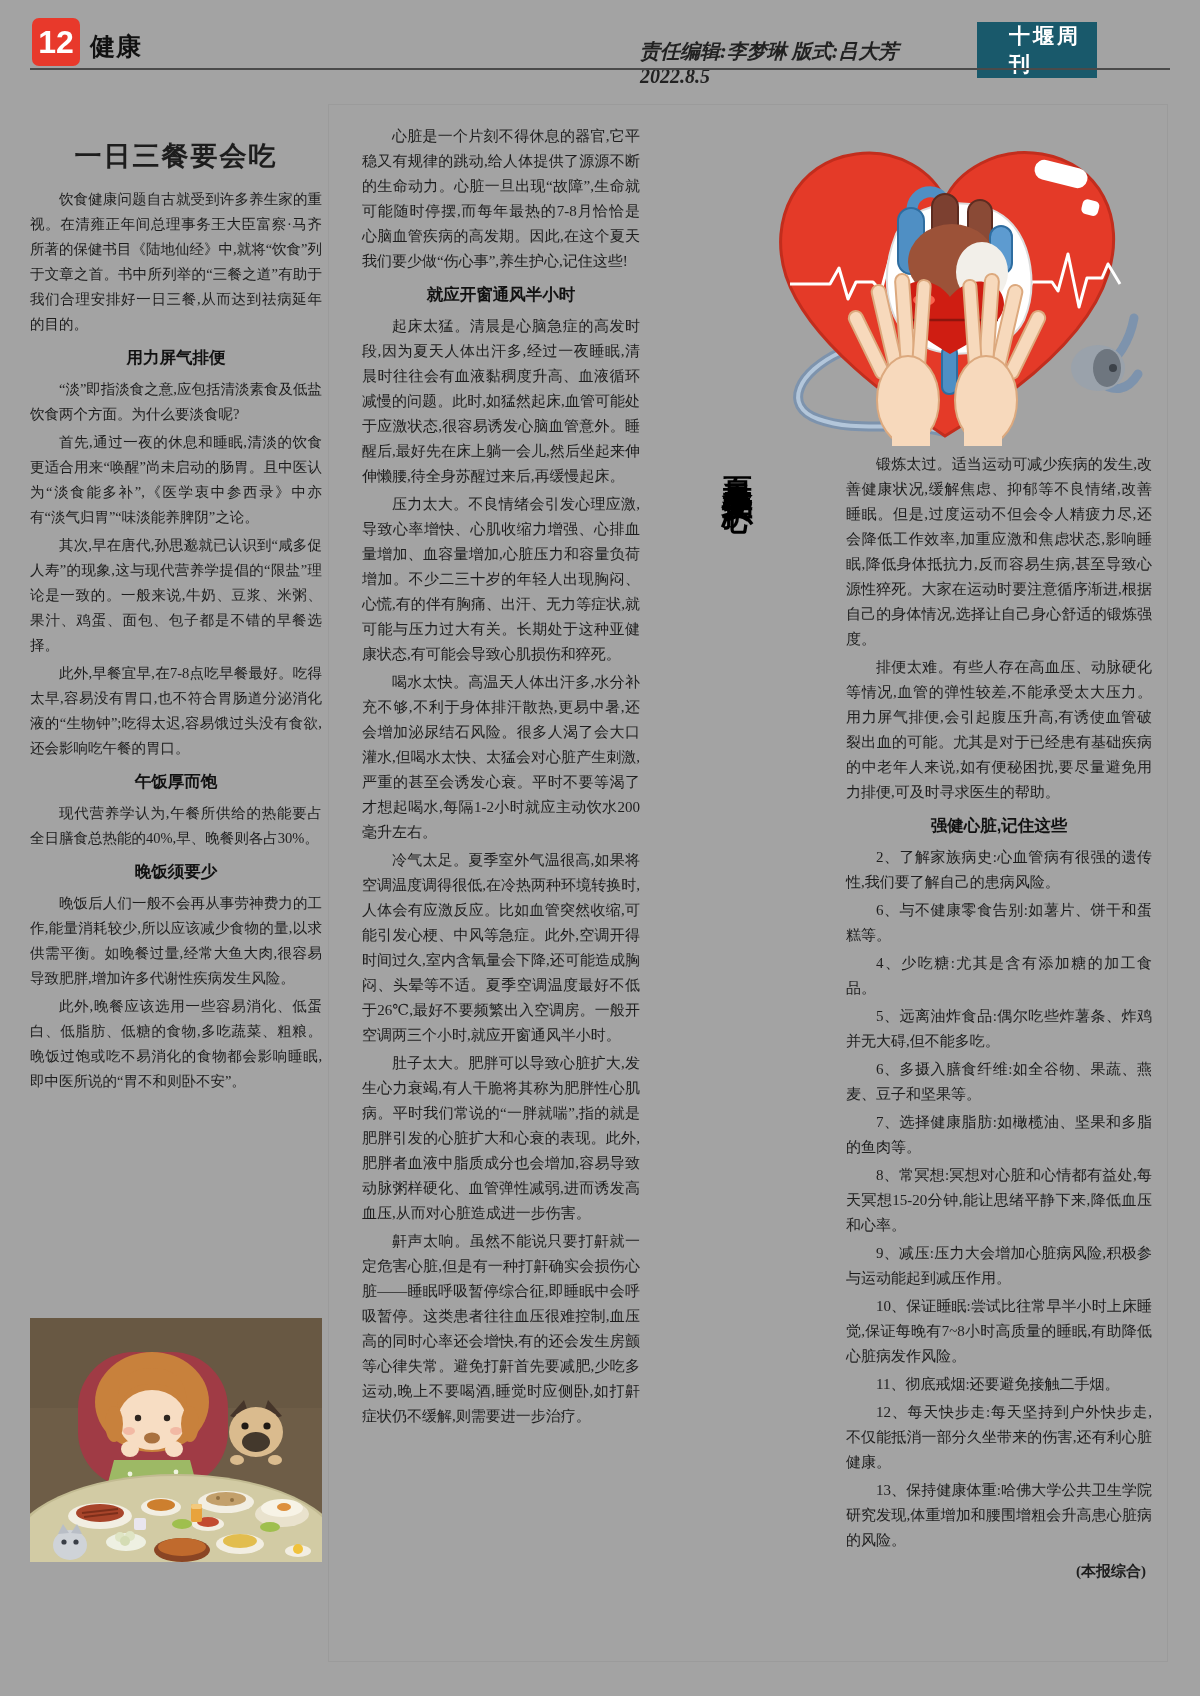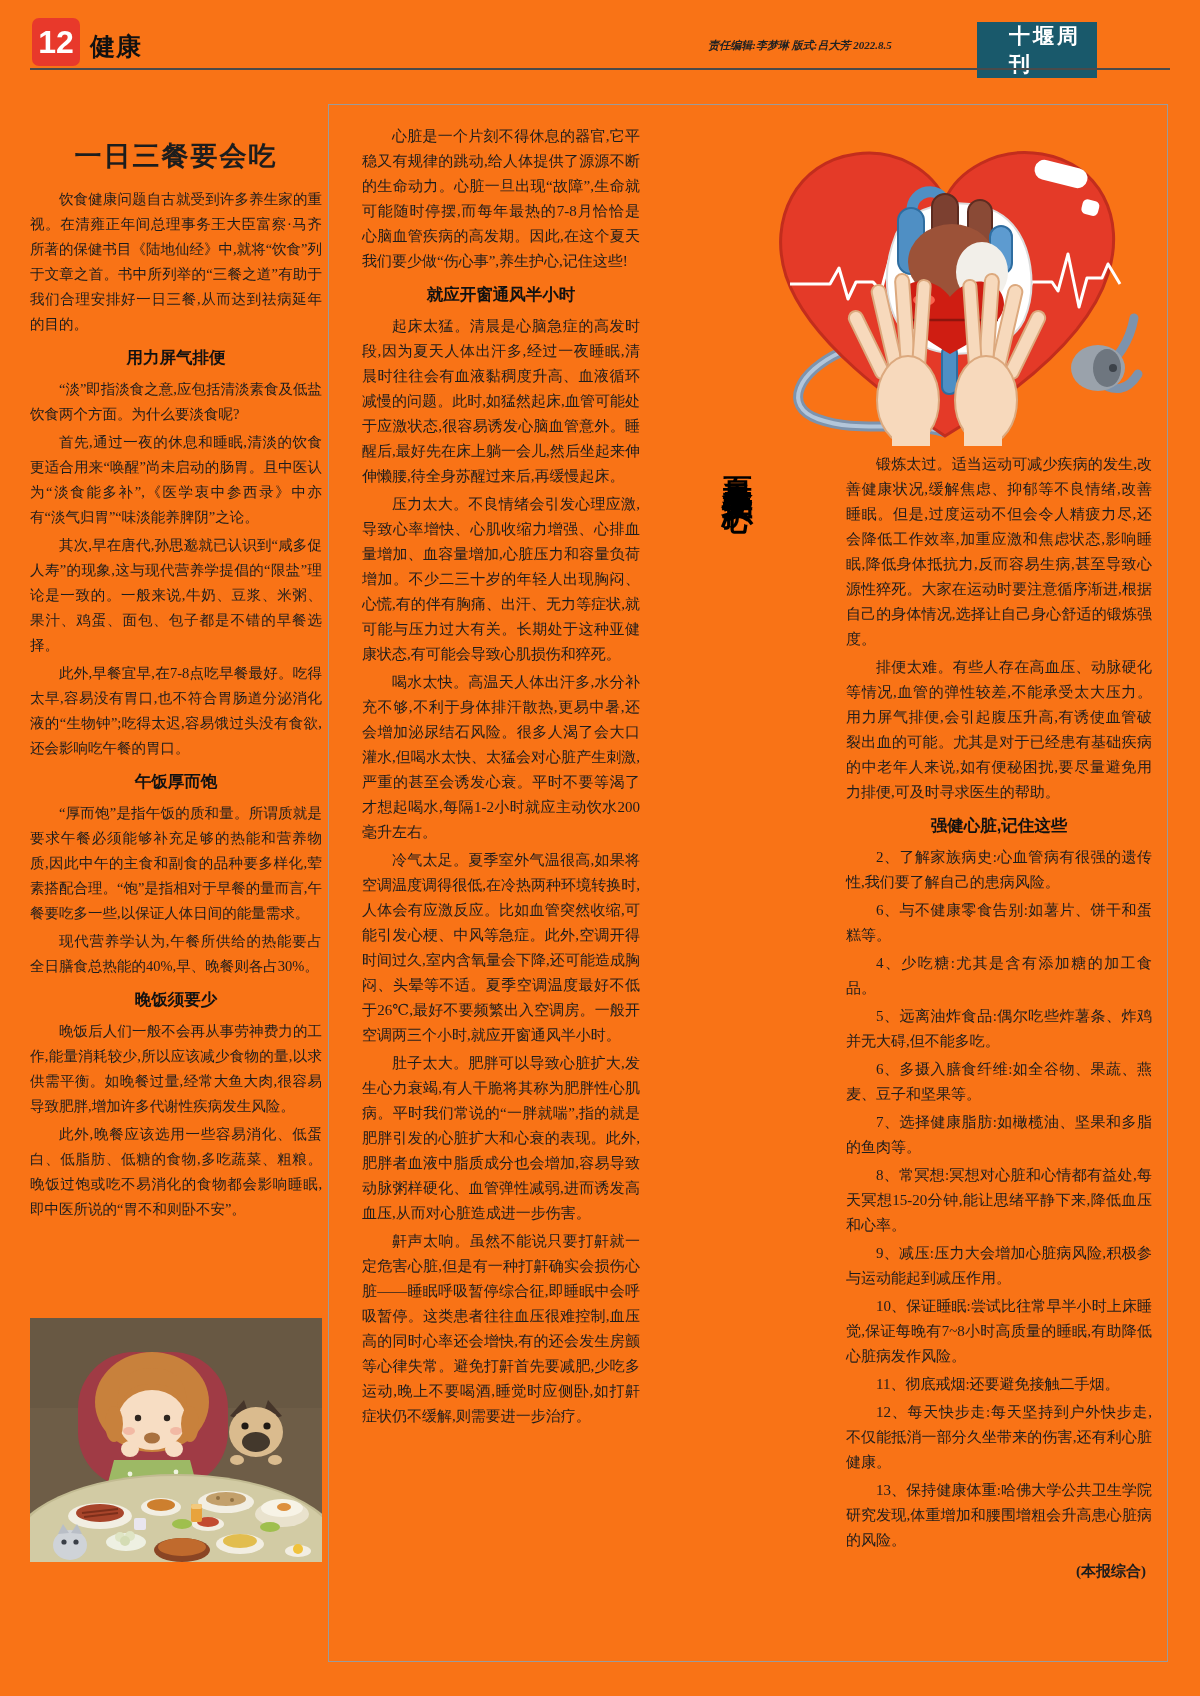--- a/index.html
+++ b/index.html
@@ -1,32 +1,32 @@
 <!DOCTYPE html>
 <html><head>
 <meta charset="utf-8">
 <style>
   html,body{margin:0;padding:0;background:#e9e9e9;}
   .page{
-    position:relative;width:1200px;height:1696px;margin:0 auto;background:#f97316;
+    position:relative;width:1200px;height:1696px;margin:0 auto;background:#a3a3a3;
     font-family:"Liberation Serif","DejaVu Serif",serif;color:#1d1d1d;overflow:hidden;
   }
   
   .pagenum{
     position:absolute;left:32px;top:18px;width:48px;height:48px;border-radius:7px;
     background:#e8392b;color:#fff;font-family:"Liberation Sans",sans-serif;
     font-weight:700;font-size:32px;display:flex;align-items:center;justify-content:center;
   }
   .section-name{
     position:absolute;left:90px;top:30px;font-family:"Liberation Sans",sans-serif;
     font-weight:700;font-size:25px;color:#111;letter-spacing:1px;
   }
   .editor-line{
-    position:absolute;left:640px;top:38px;width:320px;text-align:center;
-    font-weight:700;font-size:11px;color:#222;font-family:"Liberation Serif",serif;font-style:italic;
+    position:absolute;left:640px;top:38px;width:320px;text-align:left;
+    font-weight:700;font-size:20px;color:#222;font-family:"Liberation Serif",serif;font-style:italic;
   }
   .masthead{
     position:absolute;left:977px;top:22px;width:120px;height:46px;display:flex;flex-direction:column;
   }
   .masthead .stripe{height:6px;background:#d42a20;}
   .masthead .band{
     flex:1;background:#19596b;color:#fff;display:flex;align-items:center;justify-content:center;
     font-family:"Liberation Sans",sans-serif;font-weight:700;font-size:21px;letter-spacing:3px;padding-left:32px;
   }
   .header-rule{position:absolute;left:30px;top:68px;width:1140px;height:2px;background:#4a4a4a;}
@@ -75,21 +75,20 @@
 
   <div class="col col-left">
     <div class="left-title">一日三餐要会吃</div>
     <p>饮食健康问题自古就受到许多养生家的重视。在清雍正年间总理事务王大臣富察·马齐所著的保健书目《陆地仙经》中,就将“饮食”列于文章之首。书中所列举的“三餐之道”有助于我们合理安排好一日三餐,从而达到祛病延年的目的。</p>
     <div class="subhead">用力屏气排便</div>
     <p>“淡”即指淡食之意,应包括清淡素食及低盐饮食两个方面。为什么要淡食呢?</p>
     <p>首先,通过一夜的休息和睡眠,清淡的饮食更适合用来“唤醒”尚未启动的肠胃。且中医认为“淡食能多补”,《医学衷中参西录》中亦有“淡气归胃”“味淡能养脾阴”之论。</p>
     <p>其次,早在唐代,孙思邈就已认识到“咸多促人寿”的现象,这与现代营养学提倡的“限盐”理论是一致的。一般来说,牛奶、豆浆、米粥、果汁、鸡蛋、面包、包子都是不错的早餐选择。</p>
     <p>此外,早餐宜早,在7-8点吃早餐最好。吃得太早,容易没有胃口,也不符合胃肠道分泌消化液的“生物钟”;吃得太迟,容易饿过头没有食欲,还会影响吃午餐的胃口。</p>
     <div class="subhead">午饭厚而饱</div>
-    <p>“厚而饱”是指午饭的质和量。所谓质就是要求午餐必须能够补充足够的热能和营养物质,因此中午的主食和副食的品种要多样化,荤素搭配合理。“饱”是指相对于早餐的量而言,午餐要吃多一些,以保证人体日间的能量需求。</p>
     <p>现代营养学认为,午餐所供给的热能要占全日膳食总热能的40%,早、晚餐则各占30%。</p>
     <div class="subhead">晚饭须要少</div>
     <p>晚饭后人们一般不会再从事劳神费力的工作,能量消耗较少,所以应该减少食物的量,以求供需平衡。如晚餐过量,经常大鱼大肉,很容易导致肥胖,增加许多代谢性疾病发生风险。</p>
     <p>此外,晚餐应该选用一些容易消化、低蛋白、低脂肪、低糖的食物,多吃蔬菜、粗粮。晚饭过饱或吃不易消化的食物都会影响睡眠,即中医所说的“胃不和则卧不安”。</p>
   </div>
 
   <svg class="dinner-illo" viewBox="0 0 292 244">
     <rect width="292" height="244" fill="#6e5d47"></rect>
     <rect width="292" height="90" fill="#645340" opacity="0.55"></rect>
     <g>

